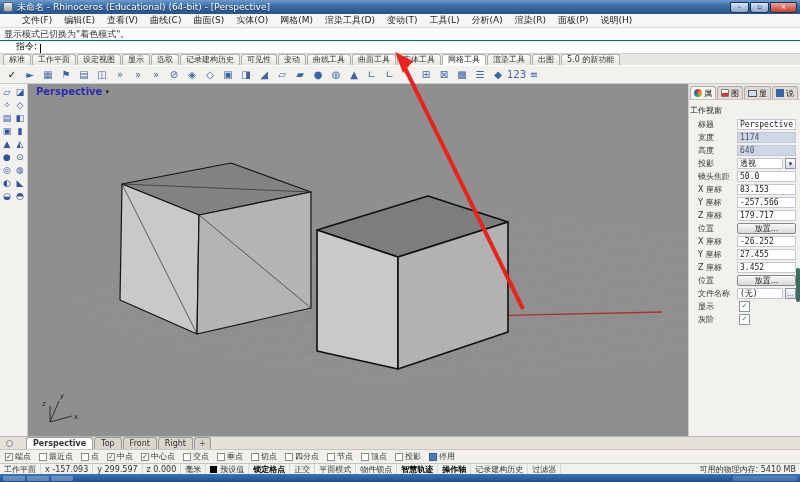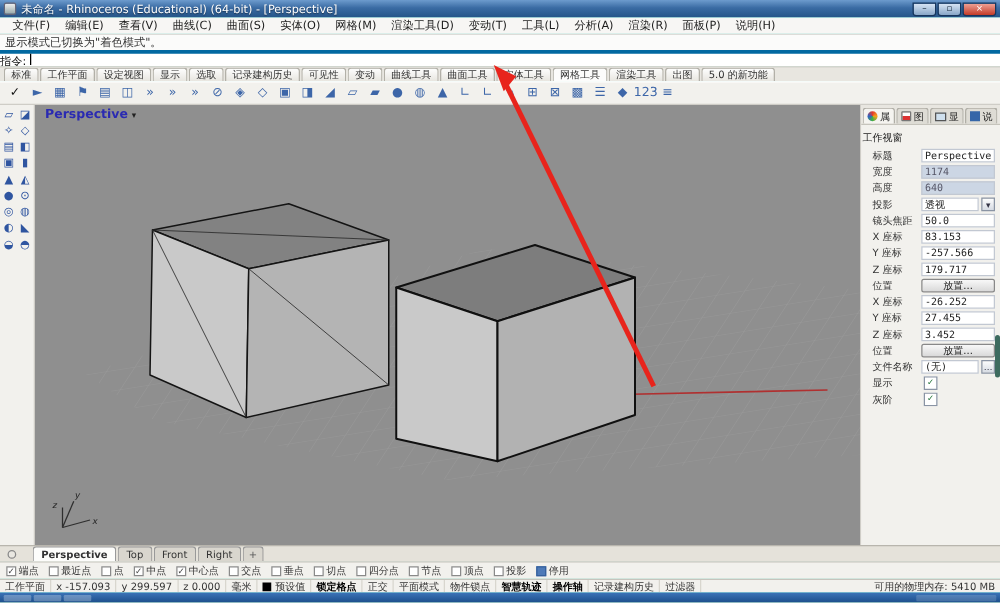--- a/index.html
+++ b/index.html
@@ -1,32 +1,32 @@
 <!DOCTYPE html>
 <html><head>
 <meta charset="utf-8">
 <style>
   *{margin:0;padding:0;box-sizing:border-box;font-family:"DejaVu Sans",sans-serif}
   html,body{width:800px;height:482px;overflow:hidden;background:#f0efe9}
-  .app{width:800px;height:482px;display:flex;flex-direction:column;position:relative;background:#5eead4}
+  .app{width:800px;height:482px;display:flex;flex-direction:column;position:relative;background:#fef9c3}
 
   
   .titlebar{height:14px;background:linear-gradient(#6d9bcd 0%,#3a6ba3 45%,#255488 100%);display:flex;align-items:center;color:#fff;font-size:9px;padding:0 3px;gap:4px;text-shadow:0 1px 1px rgba(0,0,0,.5)}
   .rhino-logo{width:10px;height:10px;background:linear-gradient(#eee,#9aa);border-radius:2px;border:1px solid #667;flex:none}
   .win-btns{margin-left:auto;display:flex;gap:1px}
   .win-btn{width:19px;height:11px;border:1px solid #17365c;border-radius:0 0 3px 3px;background:linear-gradient(#d6e4f4,#89a7c8);font-size:7px;line-height:9px;text-align:center;color:#123;text-shadow:none}
   .win-btn.close{background:linear-gradient(#efa195,#c23b28);width:27px;color:#fff}
 
   
-  .menubar{height:13px;background:#f7f6f4;display:flex;align-items:center;font-size:9px;color:#1d1d1d;padding:0 4px}
+  .menubar{height:13px;background:#f7f6f4;display:flex;align-items:center;font-size:9px;color:#1d1d1d;padding:0 16px}
   .menu-item{padding:0 6px;white-space:nowrap}
 
   
   .cmdhist{height:13px;background:#fbfbfa;border-top:1px solid #dcdcd8;font-size:9px;color:#333;display:flex;align-items:center;padding:0 4px}
-  .cmdprompt{height:13px;background:#fff;border-top:3px solid #0369a1;font-size:9px;color:#111;display:flex;align-items:flex-start;padding:0 0}
+  .cmdprompt{height:13px;background:#fff;border-top:1px solid #0369a1;font-size:9px;color:#111;display:flex;align-items:flex-end;padding:0 16px}
   .caret{display:inline-block;width:1px;height:9px;background:#000;margin-left:3px}
 
   
   .tabrow{height:12px;background:#e8e6e0;display:flex;align-items:flex-end;padding:0 3px;gap:1px;border-top:1px solid #d2d0ca}
   .ttab{font-size:8px;color:#333;padding:0 5px;background:linear-gradient(#fdfdfd,#e7e5df);border:1px solid #b2b0a8;border-bottom:none;border-radius:3px 3px 0 0;height:11px;line-height:10px;white-space:nowrap}
   .ttab.active{background:#fcfcfb}
 
   
   .toolbar{height:19px;background:#f2f1ed;border-top:1px solid #fff;border-bottom:1px solid #cfcdc7;display:flex;align-items:center;padding:0 3px}
   .ticon{width:18px;height:16px;font-size:10px;line-height:16px;text-align:center;color:#3d66a8;flex:none}

